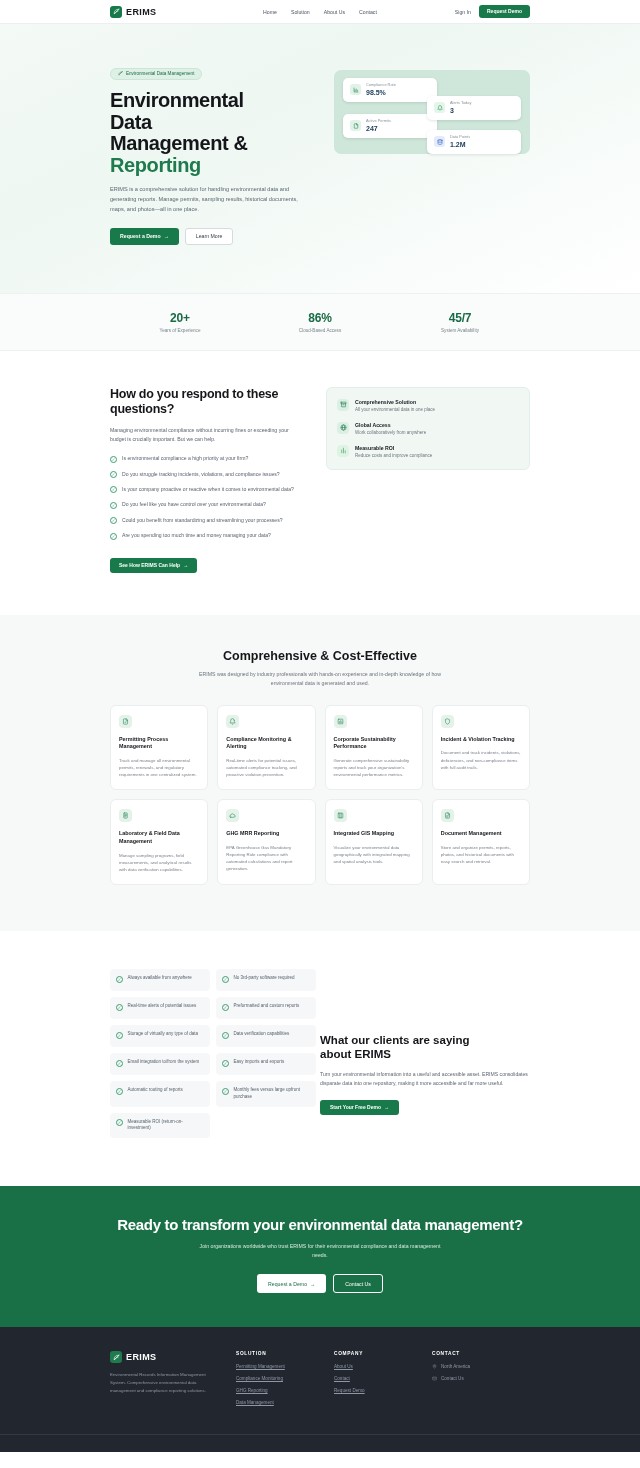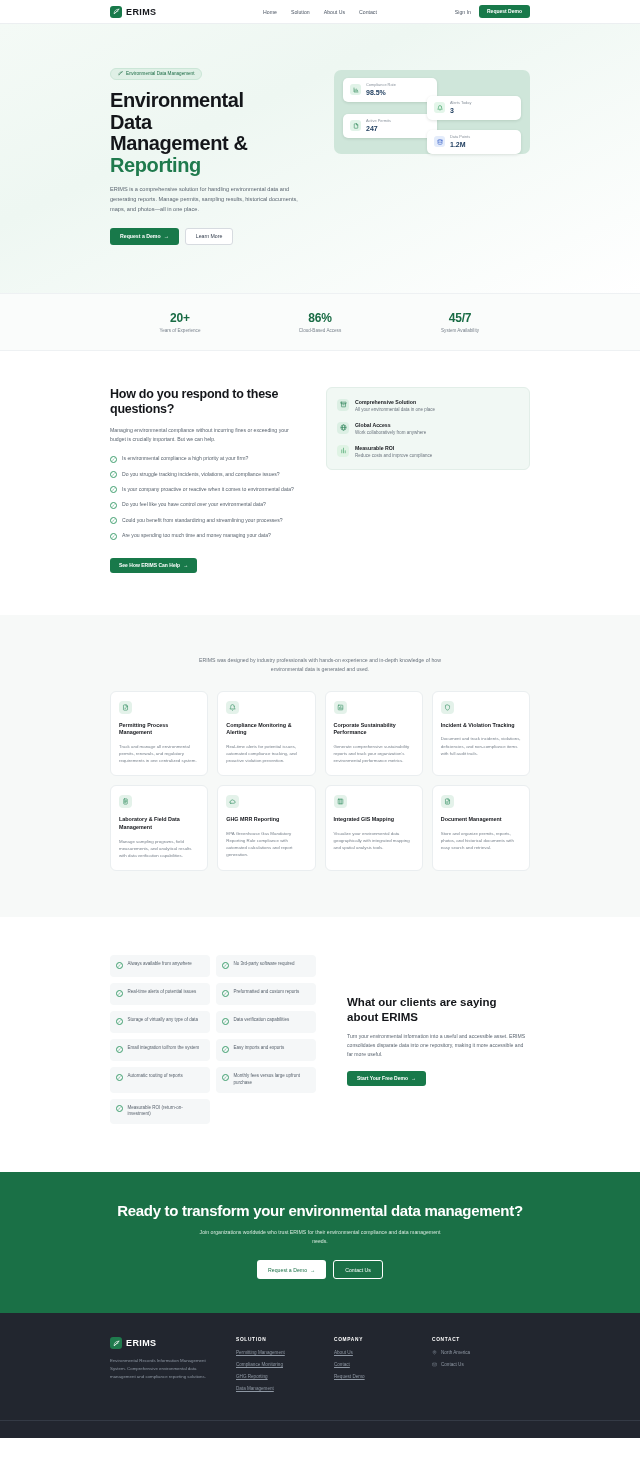--- a/index.html
+++ b/index.html
@@ -180,21 +180,21 @@
     font-size: 7px;
   }
   .feat-title {
     margin-top: 8px; font-size: 5.4px; font-weight: bold;
     color: #16181d; line-height: 1.45;
   }
   .feat-desc { margin-top: 6px; font-size: 4.4px; line-height: 1.6; color: #7a838d; }
 
   
   .clients { background: #ffffff; padding: 38px 0 48px; }
-  .clients-inner { display: flex; gap: 31px; align-items: flex-start; }
+  .clients-inner { display: flex; gap: 4px; align-items: center; }
   .chips { width: 206px; display: grid; grid-template-columns: 1fr 1fr; gap: 6px; }
   .chip {
     background: #f5f7f8; border-radius: 4px; padding: 6px 6px;
     display: flex; gap: 4.5px; align-items: flex-start; min-height: 22px;
   }
   .chip-text { font-size: 4.5px; line-height: 1.5; color: #555f6a; }
   .clients-right { flex: 1; padding-top: 40px; }
   .clients-right h2 { font-size: 11.5px; font-weight: bold; color: #14161a; line-height: 1.26; }
   .clients-sub { margin-top: 8px; font-size: 5.1px; line-height: 1.75; color: #5b6570; }
   .clients-right .btn-primary { margin-top: 12px; padding: 5px 10px; font-size: 5px; }
@@ -459,20 +459,21 @@
               </div>
             </div>
           </div>
         </div>
       </div>
     </div>
   </div>
 
   <div class="features">
     <div class="container">
+      <h2>Comprehensive &amp; Cost-Effective</h2>
       <p class="features-sub">ERIMS was designed by industry professionals with hands-on experience and in-depth knowledge of how environmental data is generated and used.</p>
       <div class="feat-grid">
 
         <div class="feat-card">
           <div class="feat-ico">
             <svg width="7" height="7" viewBox="0 0 24 24" fill="none" stroke="#2b8a5b" stroke-width="2" stroke-linecap="round">
                 <path d="M14 3H7a2 2 0 0 0-2 2v14a2 2 0 0 0 2 2h10a2 2 0 0 0 2-2V8z"></path>
                 <path d="M14 3v5h5"></path>
                 <path d="M9 14l2 2 3-4"></path>
               </svg>

